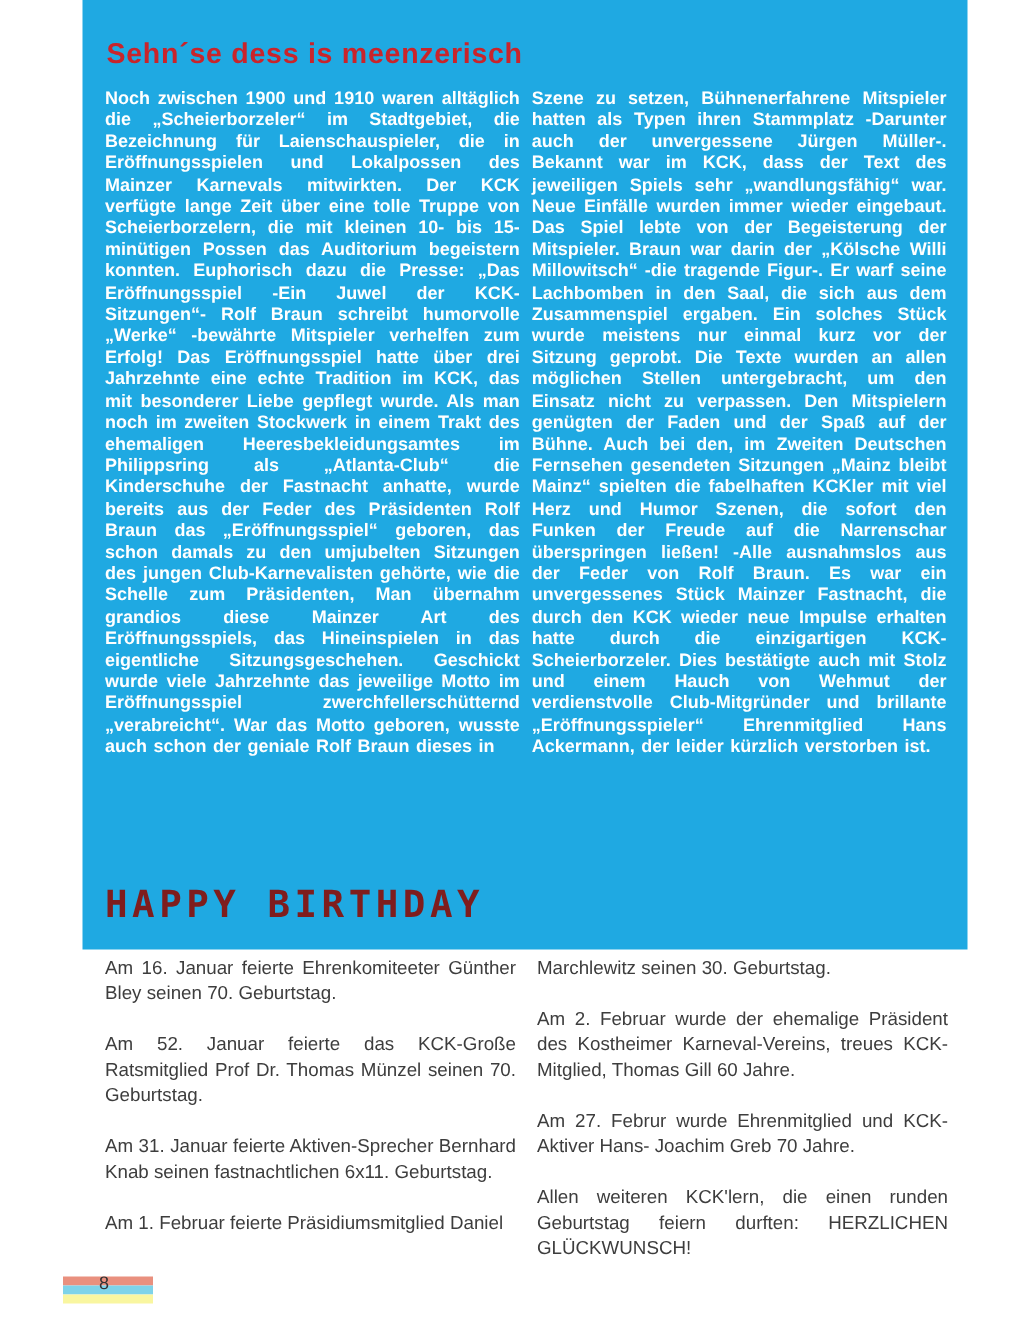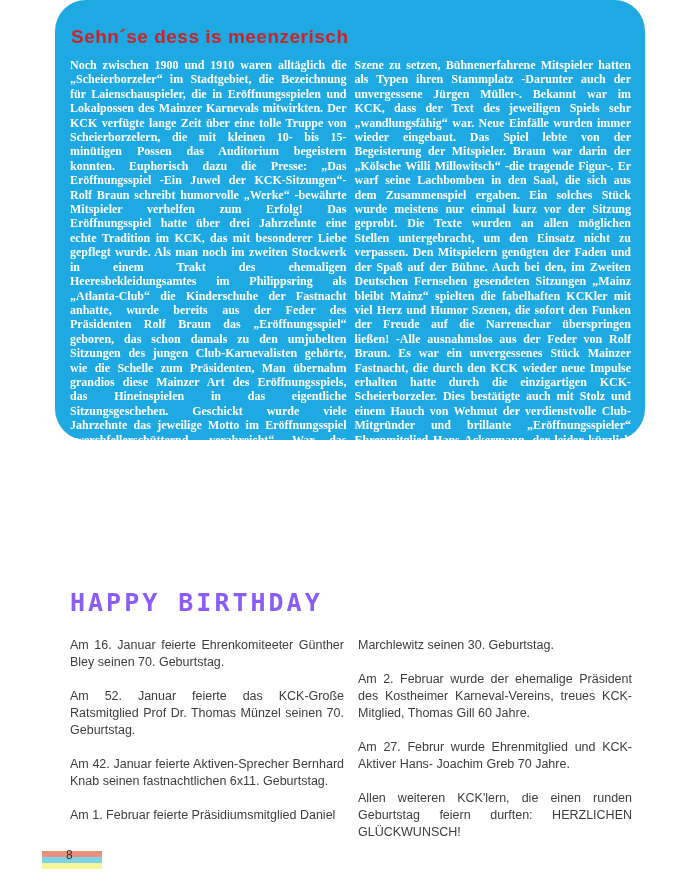--- a/index.html
+++ b/index.html
@@ -14,57 +14,55 @@
     background: #ffffff;
     font-family: "Liberation Sans", sans-serif;
     overflow: hidden;
   }
   
   .article-box {
     position: absolute;
     left: 55px;
     top: 0;
     width: 590px;
-    height: 440px;
+    height: 633px;
     background: #1FA9E2;
     box-sizing: border-box;
     padding: 26px 14px 0 15px;
-    border-radius: 31px;
   }
   .article-title {
     color: #C9242B;
     font-size: 19px;
     font-weight: bold;
     letter-spacing: 0.5px;
     margin: 0 0 10px 1px;
   }
   .article-cols {
     display: flex;
     gap: 8px;
   }
   .article-col {
     flex: 1;
     color: #ffffff;
     font-size: 12px;
     font-weight: bold;
     line-height: 14.4px;
     text-align: justify;
     word-spacing: 1px;
-    font-family: Liberation Serif, serif;
   }
   
   .birthday-section {
     position: absolute;
     left: 70px;
     top: 588px;
     width: 562px;
   }
   .birthday-title {
     font-family: "DejaVu Sans Mono", monospace;
-    color: #8b5cf6;
+    color: #7f1d1d;
     font-size: 25px;
     font-weight: bold;
     letter-spacing: 3px;
     margin: 0 0 20px 0;
   }
   .birthday-cols {
     display: flex;
     gap: 14px;
   }
   .birthday-col {
@@ -113,21 +111,21 @@
       <div class="article-col">Szene zu setzen, Bühnenerfahrene Mitspieler hatten als Typen ihren Stammplatz -Darunter auch der unvergessene Jürgen Müller-. Bekannt war im KCK, dass der Text des jeweiligen Spiels sehr „wandlungsfähig“ war. Neue Einfälle wurden immer wieder eingebaut. Das Spiel lebte von der Begeisterung der Mitspieler. Braun war darin der „Kölsche Willi Millowitsch“ -die tragende Figur-. Er warf seine Lachbomben in den Saal, die sich aus dem Zusammenspiel ergaben. Ein solches Stück wurde meistens nur einmal kurz vor der Sitzung geprobt. Die Texte wurden an allen möglichen Stellen untergebracht, um den Einsatz nicht zu verpassen. Den Mitspielern genügten der Faden und der Spaß auf der Bühne. Auch bei den, im Zweiten Deutschen Fernsehen gesendeten Sitzungen „Mainz bleibt Mainz“ spielten die fabelhaften KCKler mit viel Herz und Humor Szenen, die sofort den Funken der Freude auf die Narrenschar überspringen ließen! -Alle ausnahmslos aus der Feder von Rolf Braun. Es war ein unvergessenes Stück Mainzer Fastnacht, die durch den KCK wieder neue Impulse erhalten hatte durch die einzigartigen KCK-Scheierborzeler. Dies bestätigte auch mit Stolz und einem Hauch von Wehmut der verdienstvolle Club-Mitgründer und brillante „Eröffnungsspieler“ Ehrenmitglied Hans Ackermann, der leider kürzlich verstorben ist.</div>
     </div>
   </section>
 
   <section class="birthday-section">
     <h2 class="birthday-title">HAPPY BIRTHDAY</h2>
     <div class="birthday-cols">
       <div class="birthday-col">
         <p>Am 16. Januar feierte Ehrenkomiteeter Günther Bley seinen 70. Geburtstag.</p>
         <p>Am 52. Januar feierte das KCK-Große Ratsmitglied Prof Dr. Thomas Münzel seinen 70. Geburtstag.</p>
-        <p>Am 42. Januar feierte Aktiven-Sprecher Bernhard Knab seinen fastnachtlichen 6x11. Geburtstag.</p>
+        <p>Am 31. Januar feierte Aktiven-Sprecher Bernhard Knab seinen fastnachtlichen 6x11. Geburtstag.</p>
         <p>Am 1. Februar feierte Präsidiumsmitglied Daniel</p>
       </div>
       <div class="birthday-col">
         <p>Marchlewitz seinen 30. Geburtstag.</p>
         <p>Am 2. Februar wurde der ehemalige Präsident des Kostheimer Karneval-Vereins, treues KCK-Mitglied, Thomas Gill 60 Jahre.</p>
         <p>Am 27. Februr wurde Ehrenmitglied und KCK-Aktiver Hans- Joachim Greb 70 Jahre.</p>
         <p>Allen weiteren KCK'lern, die einen runden Geburtstag feiern durften: HERZLICHEN GLÜCKWUNSCH!</p>
       </div>
     </div>
   </section>

